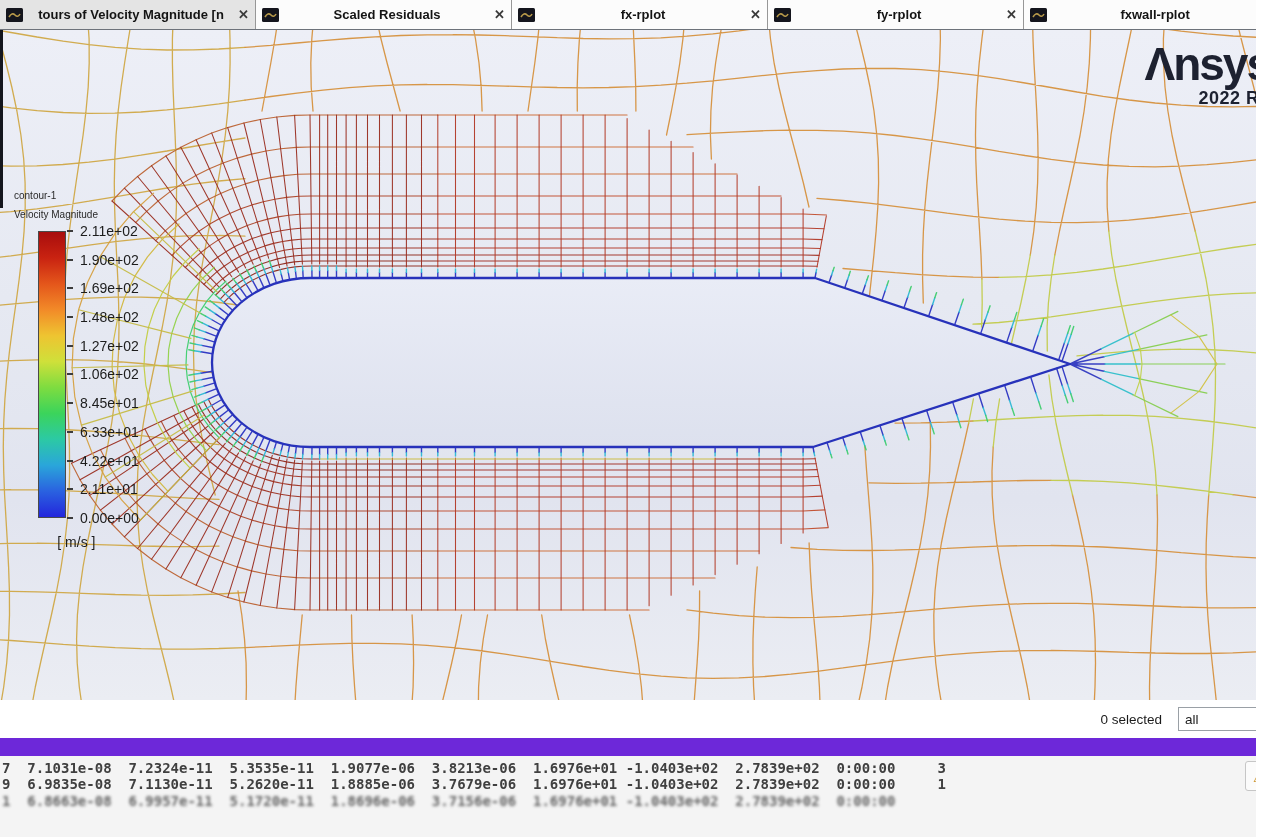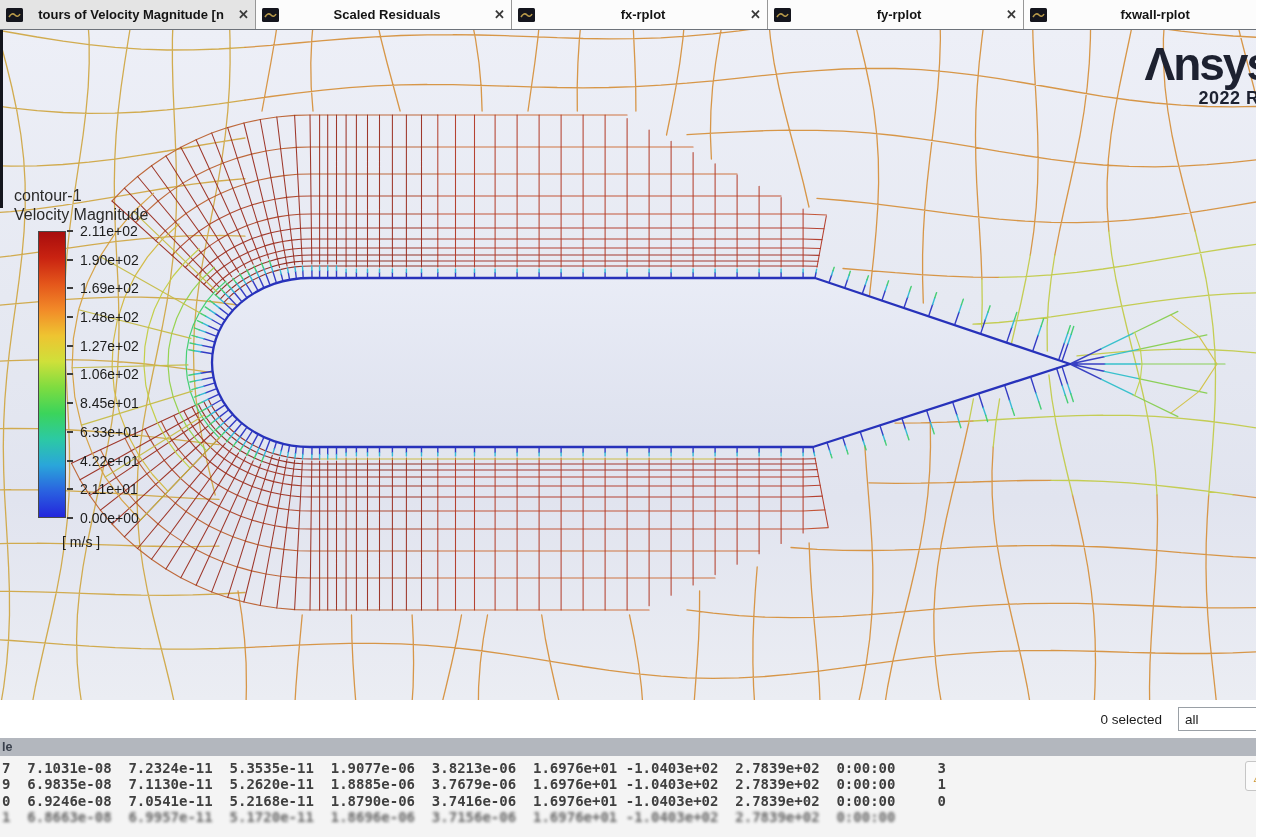--- a/index.html
+++ b/index.html
@@ -23,21 +23,21 @@
             background:linear-gradient(180deg,#edeff7 0%,#e6e9f2 40%,#e1e4ef 70%,#ebedf3 100%);
             overflow:hidden;}
   #mesh{position:absolute;left:0;top:0;}
   .sliver{position:absolute;left:0;top:0;width:3px;height:178px;background:#14161d;z-index:40;}
 
   .logo{position:absolute;right:10px;top:12px;text-align:right;z-index:30;}
   .logo .brand{font-size:46px;line-height:44px;font-weight:bold;color:#1d2130;letter-spacing:-2px;}
   .logo .ver{font-size:18px;font-weight:bold;color:#1d2130;margin-top:2px;letter-spacing:.5px;}
 
   .legend{position:absolute;left:14px;top:156px;z-index:30;color:#222;}
-  .legend-title div{font-size:16px;color:#2a2a2a;line-height:19px;}
+  .legend-title div{font-size:10px;color:#2a2a2a;line-height:19px;}
   .legend-body{display:flex;margin-top:7px;margin-left:24px;}
   .lg-bar{width:28px;height:287px;border:1px solid #4a4a4a;box-sizing:border-box;}
   .lg-labels{display:flex;flex-direction:column;justify-content:space-between;
              height:301px;margin:-7px 0 0 1px;}
   .lg-row{display:flex;align-items:center;height:14px;font-size:14px;color:#1c1c1c;}
   .lg-tick{width:6px;height:2px;background:#3c3c3c;margin-right:7px;}
   .lg-unit{font-size:14px;color:#1c1c1c;margin-top:9px;text-align:center;}
 
   
   .statusrow{position:absolute;left:0;top:700px;width:1280px;height:38px;background:#ffffff;
@@ -226,32 +226,28 @@
       </div>
       <div class="lg-unit">[ m/s ]</div>
     </div>
   </div>
 
   <div class="statusrow">
     <span class="sel-text">0 selected</span>
     <div class="sel-box">all</div>
   </div>
 
-  <div class="conshead">
-    <span>le</span>
-  </div>
 
   <div class="console">
     <div style="height:4px"></div>
     <div>
 
         <div class="crow">7  7.1031e-08  7.2324e-11  5.3535e-11  1.9077e-06  3.8213e-06  1.6976e+01 -1.0403e+02  2.7839e+02  0:00:00     3</div>
 
 
         <div class="crow">9  6.9835e-08  7.1130e-11  5.2620e-11  1.8885e-06  3.7679e-06  1.6976e+01 -1.0403e+02  2.7839e+02  0:00:00     1</div>
 
-        <div class="crow">0  6.9246e-08  7.0541e-11  5.2168e-11  1.8790e-06  3.7416e-06  1.6976e+01 -1.0403e+02  2.7839e+02  0:00:00     0</div>
       </div>
     <div class="crow partial">1  6.8663e-08  6.9957e-11  5.1720e-11  1.8696e-06  3.7156e-06  1.6976e+01 -1.0403e+02  2.7839e+02  0:00:00</div>
     <div class="warnbtn">⚠</div>
   </div>
 
 </div>
 
 </body></html>

